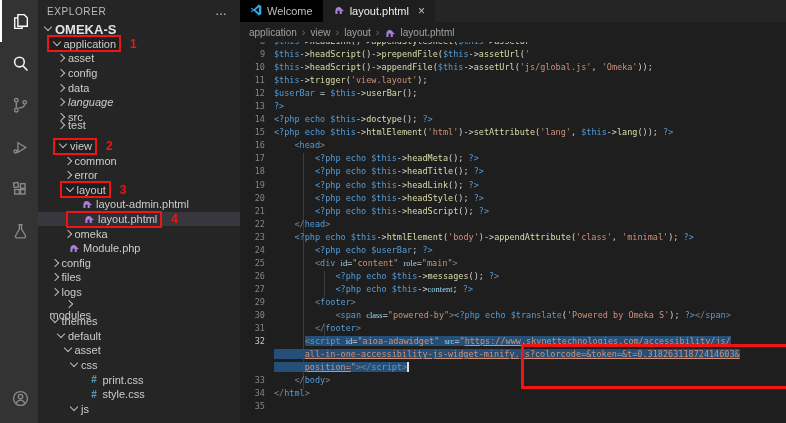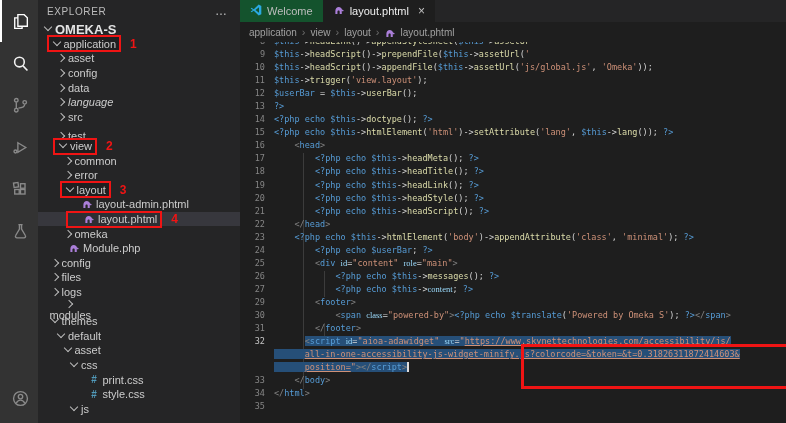--- a/index.html
+++ b/index.html
@@ -34,21 +34,21 @@
   .chev.open:before { transform:rotate(45deg); top:0; }
   .chev.none:before { border:none; }
   .ficon { width:13px; flex:0 0 13px; display:inline-flex; align-items:center; justify-content:center; margin-right:2px; }
   .ficon.cssi { color:#519aba; font-weight:bold; font-size:10px; }
   .tlabel.bold { font-weight:bold; color:#e4e4e4; font-size:13px; }
 
   
   #editor { position:absolute; left:240px; top:0; right:0; bottom:0; background:#1e1e1e; }
   #tabbar { position:absolute; left:0; top:0; right:0; height:22px; background:#252526; display:flex; z-index:4; }
   .tab { display:flex; align-items:center; gap:5px; padding:0 10px; font-size:11px; height:22px; cursor:pointer; }
-  .tab.inactive { background:#14532d; color:#bdbdbd; border-right:1px solid #1e1e1e; }
+  .tab.inactive { background:#000000; color:#bdbdbd; border-right:1px solid #1e1e1e; }
   .tab.active { background:#1e1e1e; color:#eeeeee; }
   .tabclose { color:#c0c0c0; font-size:12px; margin-left:4px; }
   #breadcrumb { position:absolute; left:0; top:22px; right:0; height:20px; background:#1e1e1e; z-index:3;
     display:flex; align-items:center; gap:5px; padding-left:9px; font-size:10px; color:#a0a0a0; }
   .bsep { color:#6e6e6e; font-size:11px; }
   .bseg { cursor:pointer; }
   .bc-icon { display:inline-flex; transform:translateY(1px); }
 
   
   #code { position:absolute; left:0; top:35px; right:0; z-index:1; }
@@ -183,21 +183,21 @@
             <span class="chev closed"></span>
             <span class="tlabel">language</span>
           </span>
         </div>
         <div class="trow" style="top: 109.6px;">
           <span class="rwrap" style="margin-left: 15px;">
             <span class="chev closed"></span>
             <span class="tlabel">src</span>
           </span>
         </div>
-        <div class="trow" style="top: 129px;">
+        <div class="trow" style="top: 118px;">
           <span class="rwrap" style="margin-left: 15px;">
             <span class="chev closed"></span>
             <span class="tlabel">test</span>
           </span>
         </div>
         <div class="trow" style="top: 138.8px;">
           <span class="rwrap ann" style="margin-left: 15px;">
             <span class="chev open"></span>
             <span class="tlabel">view</span>
           </span>

